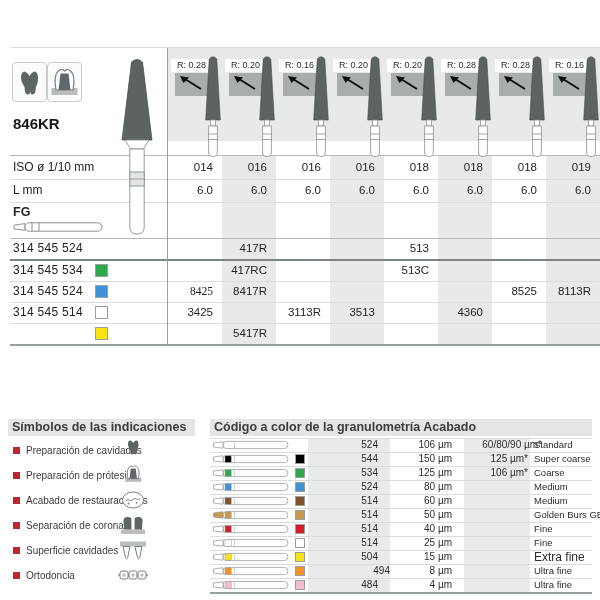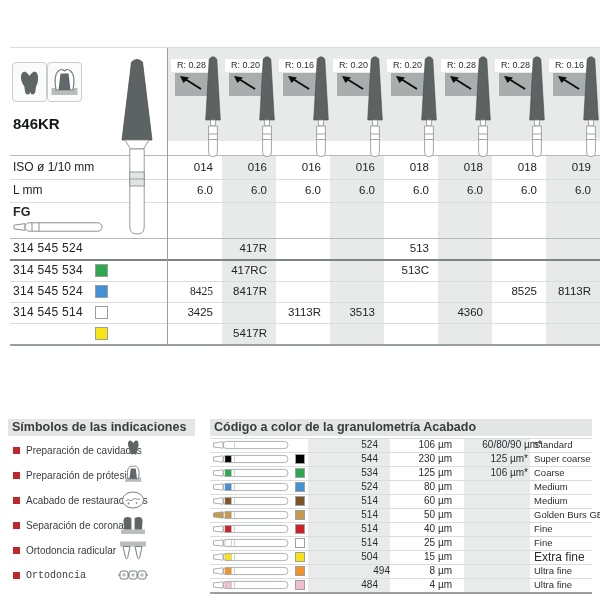--- a/index.html
+++ b/index.html
@@ -309,29 +309,29 @@
 
   <div class="bullet" style="top:522px;"></div>
   <div class="symtext" style="top:519px;">Separación de coronas</div>
   <svg class="symicon" style="top:514px;" viewBox="0 0 34 22">
     <rect x="5" y="15.5" width="24" height="4.5" fill="#b9bdbd"></rect>
     <path d="M8,15.5 L7.5,6.5 C7.5,3.5 10.5,2.5 13,3.2 L15.3,4 L15.5,15.5 Z" fill="#5f6464"></path>
     <path d="M26,15.5 L26.5,6.5 C26.5,3.5 23.5,2.5 21,3.2 L18.7,4 L18.5,15.5 Z" fill="#5f6464"></path>
   </svg>
 
   <div class="bullet" style="top:547px;"></div>
-  <div class="symtext" style="top:544px;">Ortodoncia radicular</div>
+  <div class="symtext" style="top:544px;">Superficie cavidades</div>
   <svg class="symicon" style="top:539px;" viewBox="0 0 34 22">
     <rect x="4" y="2.5" width="26" height="5" fill="#b9bdbd"></rect>
     <path d="M7,7.5 L9.5,18.5 C10,20.3 11.2,20.3 11.7,18.5 L14,7.5 Z" fill="#ffffff" stroke="#7b8080" stroke-width="1"></path>
     <path d="M19,7.5 L21.5,18.5 C22,20.3 23.2,20.3 23.7,18.5 L26,7.5 Z" fill="#ffffff" stroke="#7b8080" stroke-width="1"></path>
   </svg>
 
   <div class="bullet" style="top:572px;"></div>
-  <div class="symtext" style="top:569px;font-family:Liberation Mono, monospace;">Ortodoncia</div>
+  <div class="symtext" style="top:569px;">Ortodoncia</div>
   <svg class="symicon" style="top:564px;" viewBox="0 0 34 22">
     <line x1="2" y1="11" x2="32" y2="11" stroke="#7b8080" stroke-width="1.2"></line>
     <rect x="4" y="7" width="8" height="8" rx="2" fill="#ffffff" stroke="#7b8080"></rect>
     <rect x="13" y="7" width="8" height="8" rx="2" fill="#ffffff" stroke="#7b8080"></rect>
     <rect x="22" y="7" width="8" height="8" rx="2" fill="#ffffff" stroke="#7b8080"></rect>
     <rect x="6.5" y="9.5" width="3" height="3" fill="#b9bdbd"></rect>
     <rect x="15.5" y="9.5" width="3" height="3" fill="#b9bdbd"></rect>
     <rect x="24.5" y="9.5" width="3" height="3" fill="#b9bdbd"></rect>
   </svg>
 
@@ -366,21 +366,21 @@
   <div class="gcell" style="left:534px;top:438px;width:66px;font-size:9.5px;white-space:nowrap;">Standard</div>
 
   <svg class="gicon" style="top:454px;" viewBox="0 0 78 10">
       <rect x="11" y="1.4" width="65" height="7.2" rx="3.6" fill="#fff" stroke="#9ba0a0" stroke-width="0.8"></rect>
       <path d="M1.5,3 L11,1.8 L11,8.2 L1.5,7 Z" stroke="#9ba0a0" stroke-width="0.8" fill="#ffffff"></path>
       <rect x="13" y="1.8" width="6.2" height="6.4" stroke="#9aa0a0" stroke-width="0.5" fill="#000000"></rect>
       <line x1="22.5" y1="1.8" x2="22.5" y2="8.2" stroke="#c3c7c7" stroke-width="0.8"></line>
     </svg>
   <div class="gsq" style="top: 454px; background: rgb(0, 0, 0);"></div>
   <div class="gcell gr" style="left:308px;top:452px;width:70px;">544</div>
-  <div class="gcell gr" style="left:390px;top:452px;width:62px;">230 µm</div>
+  <div class="gcell gr" style="left:390px;top:452px;width:62px;">150 µm</div>
   <div class="gcell gr" style="left:462px;top:452px;width:66px;">125 µm*</div>
   <div class="gcell" style="left:534px;top:452px;width:66px;font-size:9.5px;white-space:nowrap;">Super coarse</div>
 
   <svg class="gicon" style="top:468px;" viewBox="0 0 78 10">
       <rect x="11" y="1.4" width="65" height="7.2" rx="3.6" fill="#fff" stroke="#9ba0a0" stroke-width="0.8"></rect>
       <path d="M1.5,3 L11,1.8 L11,8.2 L1.5,7 Z" stroke="#9ba0a0" stroke-width="0.8" fill="#ffffff"></path>
       <rect x="13" y="1.8" width="6.2" height="6.4" stroke="#9aa0a0" stroke-width="0.5" fill="#2ea84f"></rect>
       <line x1="22.5" y1="1.8" x2="22.5" y2="8.2" stroke="#c3c7c7" stroke-width="0.8"></line>
     </svg>
   <div class="gsq" style="top: 468px; background: rgb(46, 168, 79);"></div>

